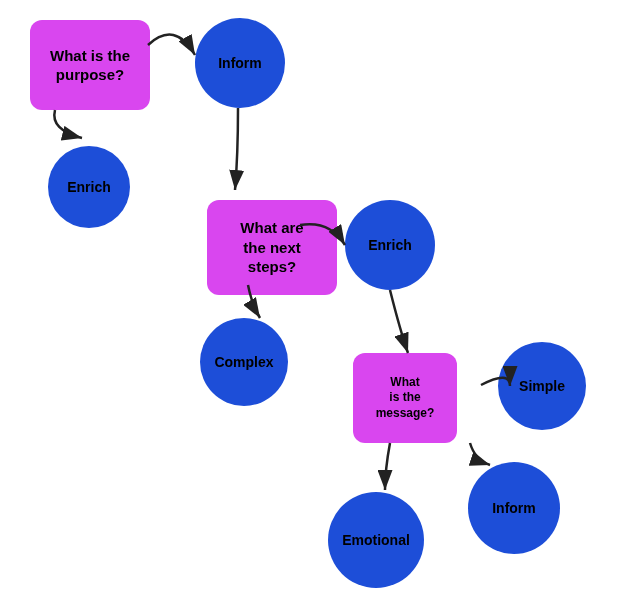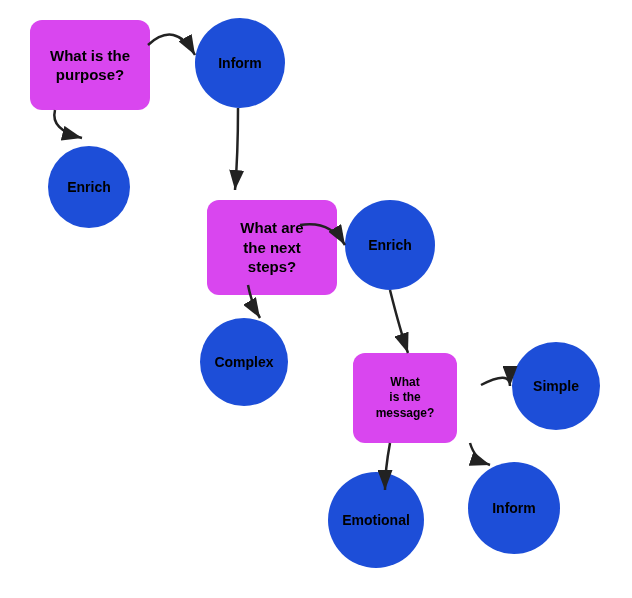--- a/index.html
+++ b/index.html
@@ -77,29 +77,29 @@
 </div>
 
 <div class="node-circle" style="left:345px; top:200px; width:90px; height:90px;">
   <span>Enrich</span>
 </div>
 
 <div class="node-circle" style="left:200px; top:318px; width:88px; height:88px;">
   <span>Complex</span>
 </div>
 
-<div class="node-circle" style="left:512px; top:342px; width:88px; height:88px;">
+<div class="node-circle" style="left:498px; top:342px; width:88px; height:88px;">
   <span>Simple</span>
 </div>
 
 <div class="node-circle" style="left:468px; top:462px; width:92px; height:92px;">
   <span>Inform</span>
 </div>
 
-<div class="node-circle" style="left:328px; top:472px; width:96px; height:96px;">
+<div class="node-circle" style="left:328px; top:492px; width:96px; height:96px;">
   <span>Emotional</span>
 </div>
 
 <svg class="arrows">
   <defs>
     <marker id="arrowhead" markerWidth="8" markerHeight="6" refX="8" refY="3" orient="auto">
       <polygon points="0 0, 8 3, 0 6" fill="#222"></polygon>
     </marker>
   </defs>
 

